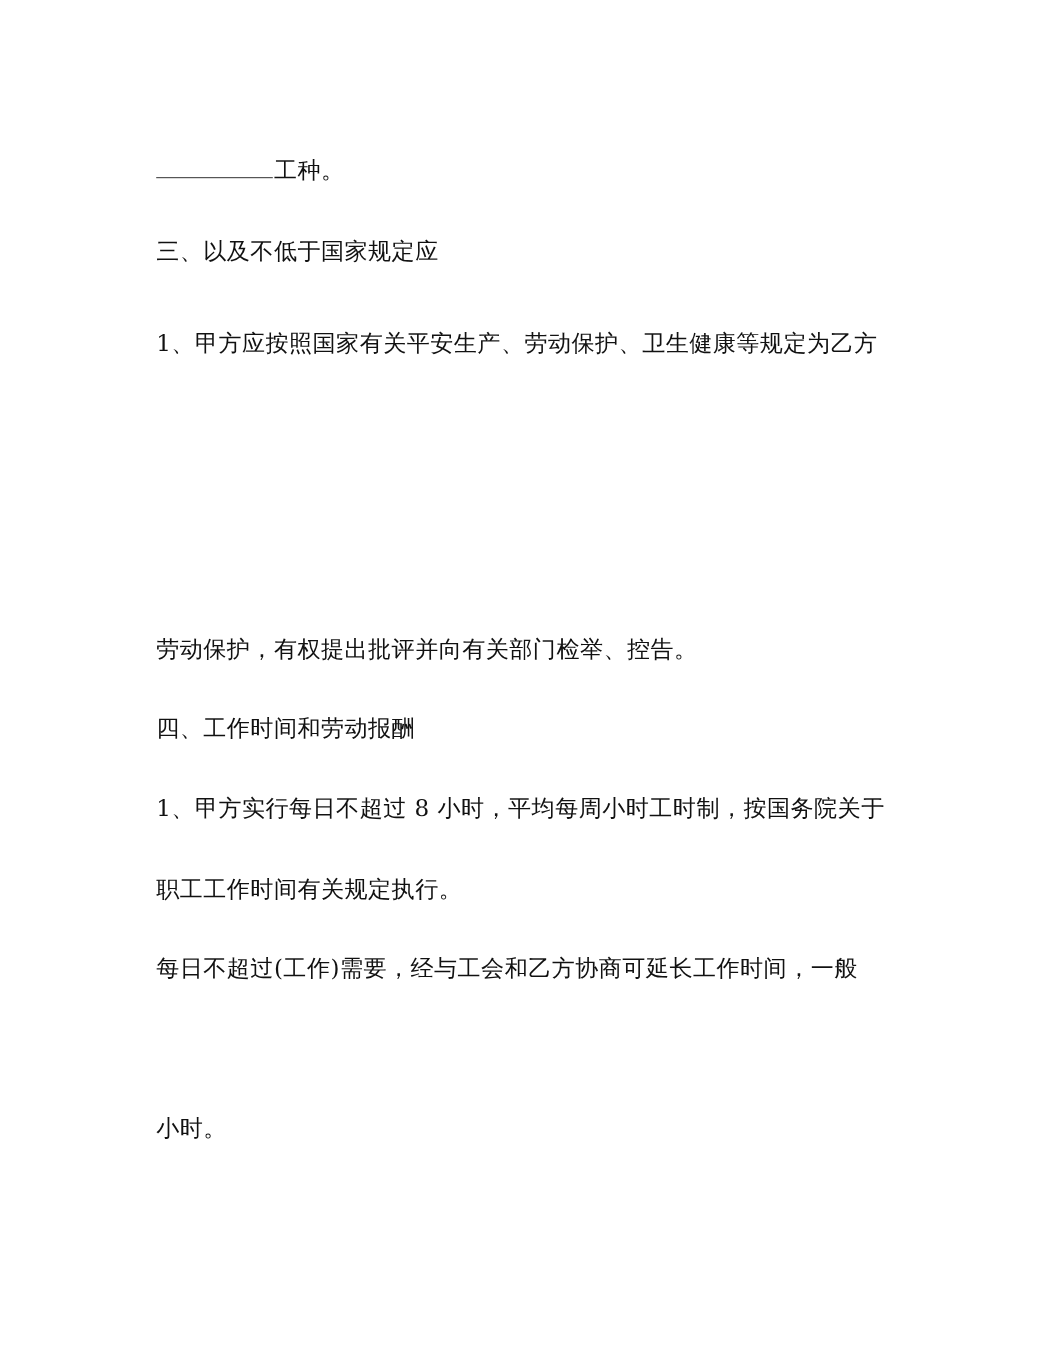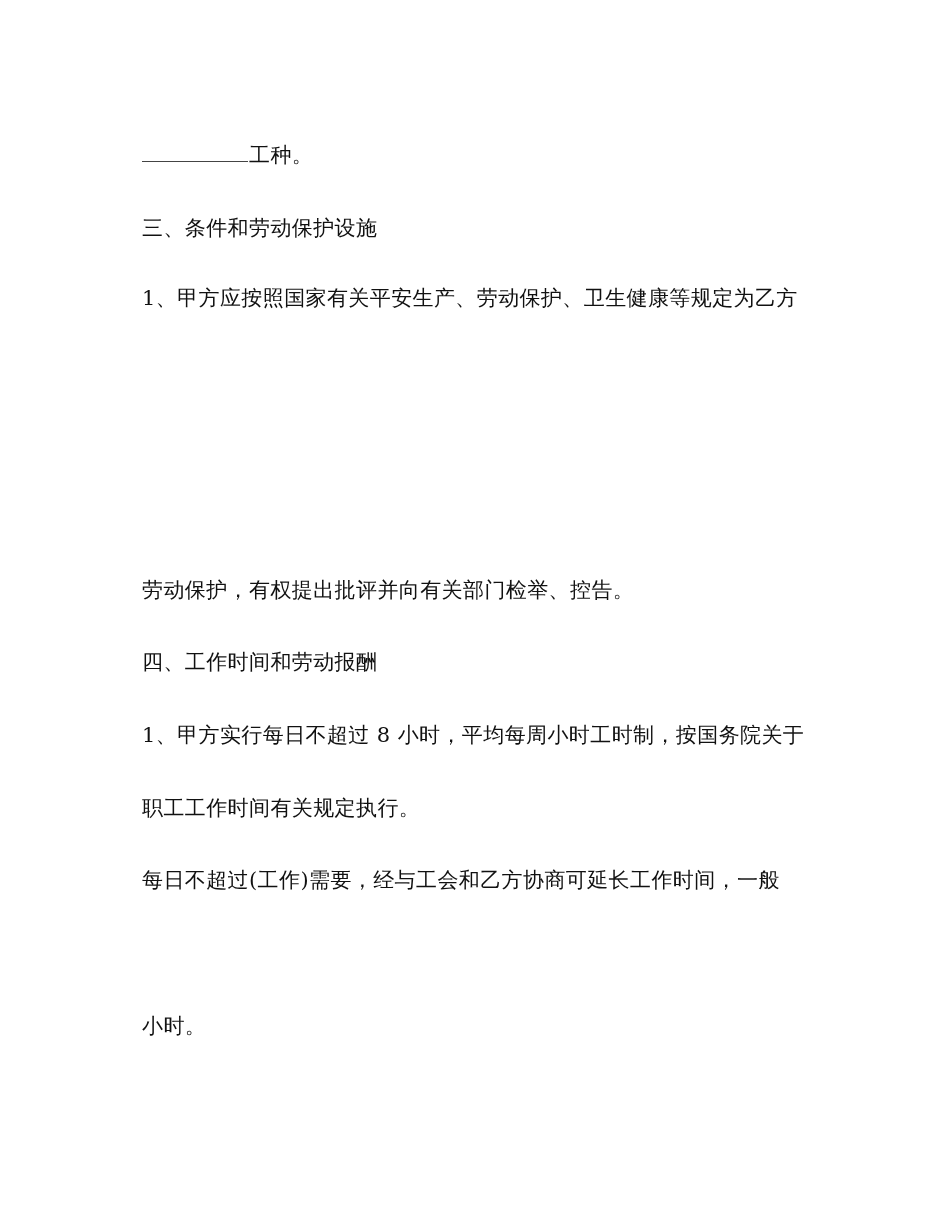--- a/index.html
+++ b/index.html
@@ -39,21 +39,21 @@
       height: 18px;
       vertical-align: baseline;
       margin-right: 1px;
     }
   </style>
 </head>
 <body>
 
 <div class="page">
   <div class="line" style="top:141px"><span class="blank"></span><span>工种。</span></div>
-  <div class="line" style="top:214px">三、条件和劳动保护设施</div>
-  <div class="line" style="top:284px">1、甲方应按照国家有关平安生产、劳动保护、卫生健康等规定为乙方</div>
+  <div class="line" style="top:214px">三、以及不低于国家规定应</div>
+  <div class="line" style="top:298px">1、甲方应按照国家有关平安生产、劳动保护、卫生健康等规定为乙方</div>
   <div class="line" style="top:576px">劳动保护，有权提出批评并向有关部门检举、控告。</div>
   <div class="line" style="top:648px">四、工作时间和劳动报酬</div>
   <div class="line" style="top:721px">1、甲方实行每日不超过 8 小时，平均每周小时工时制，按国务院关于</div>
   <div class="line" style="top:794px">职工工作时间有关规定执行。</div>
   <div class="line" style="top:866px">每日不超过(工作)需要，经与工会和乙方协商可延长工作时间，一般</div>
   <div class="line" style="top:1012px">小时。</div>
 </div>
 
 </body></html>

